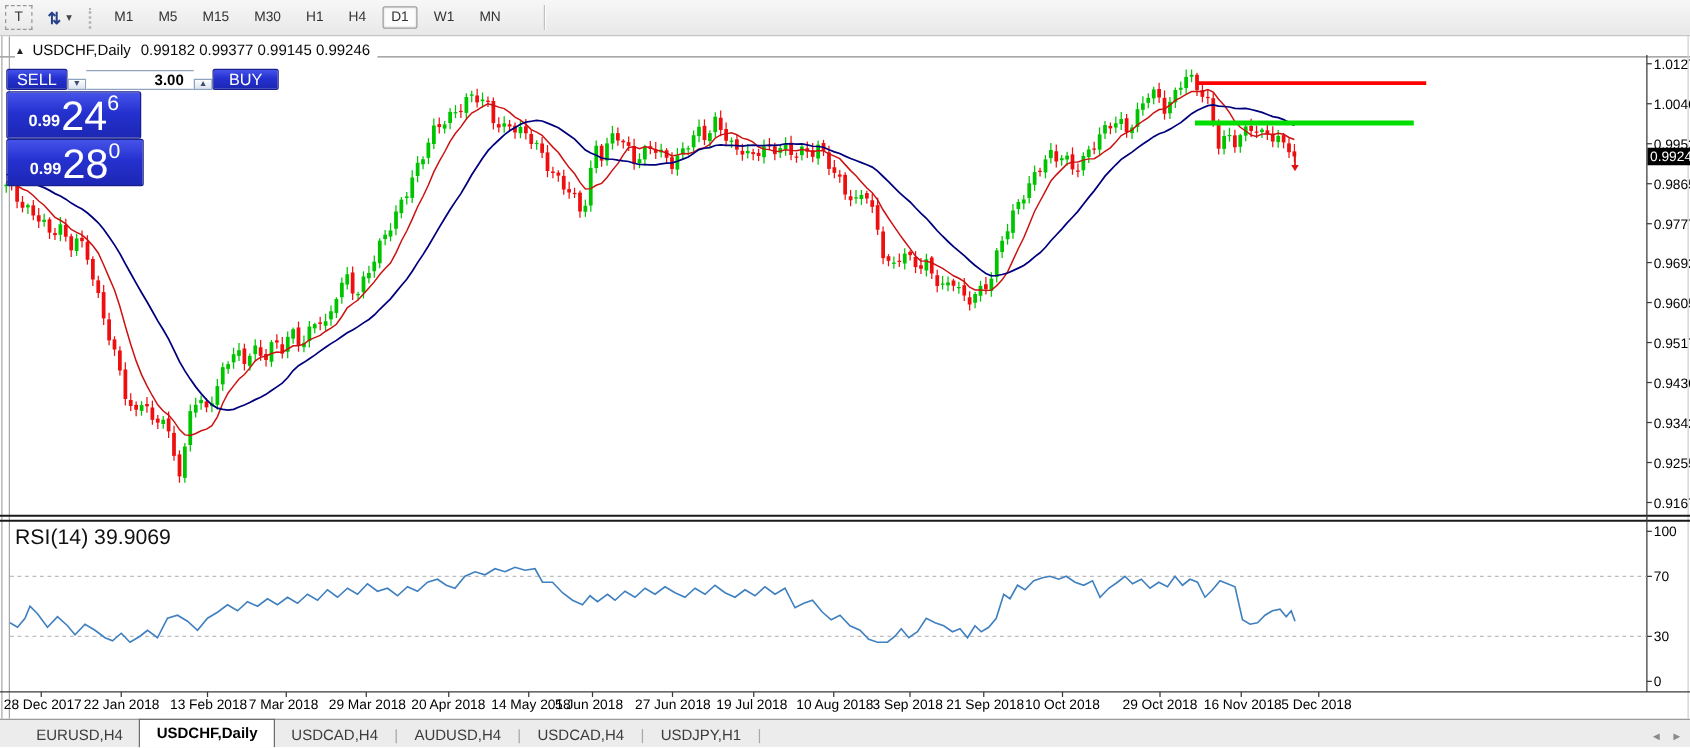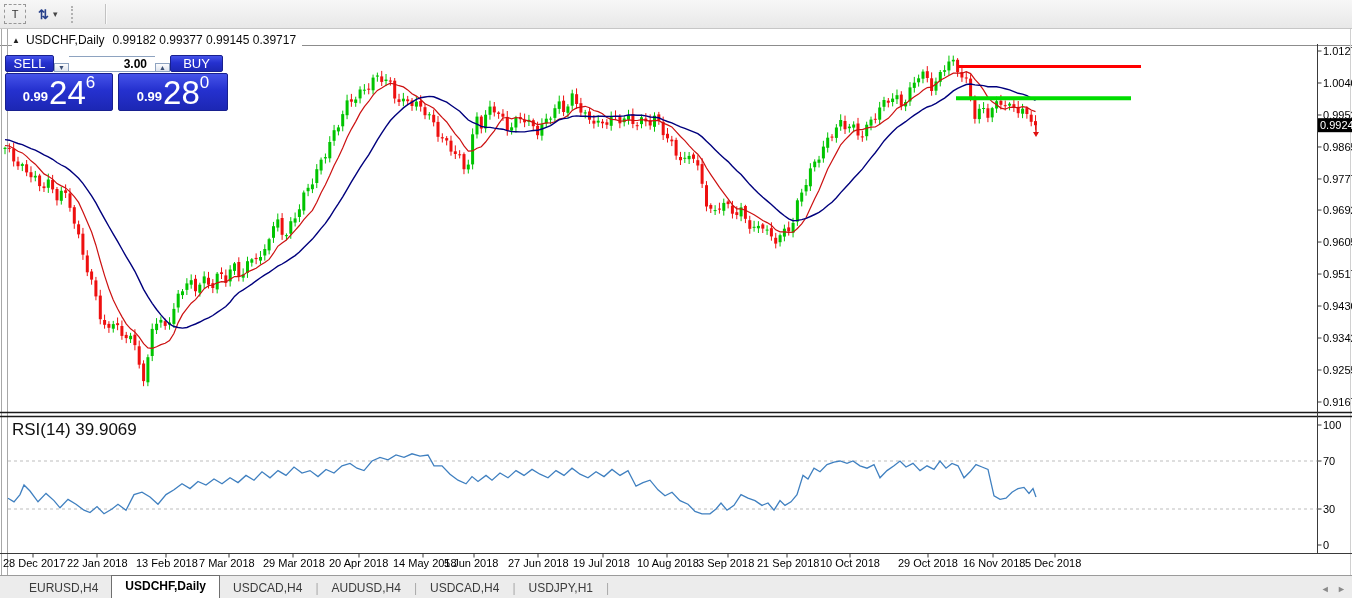--- a/index.html
+++ b/index.html
@@ -32,21 +32,21 @@
     border:1px solid #18208f;color:#fff;font-size:13px;display:flex;align-items:center;
     justify-content:center;border-radius:2px;box-sizing:border-box;cursor:pointer;}
   .sell-btn{width:49px;}
   .buy-btn{width:53px;}
   .vol-down,.vol-up{width:15px;background:linear-gradient(#fdfdfd,#dde3ee);
     border:1px solid #8ea3c0;color:#3c4f73;font-size:7px;display:flex;align-items:center;
     justify-content:center;box-sizing:border-box;cursor:pointer;}
   .vol-box{width:86px;background:#fff;border-top:1px solid #8ea3c0;border-bottom:1px solid #8ea3c0;
     box-sizing:border-box;font-size:12px;font-weight:bold;color:#000;display:flex;
     align-items:center;justify-content:flex-end;padding-right:8px;}
-  .tp-row2{display:flex;margin-top:1px;}
+  .tp-row2{display:flex;margin-top:1px;flex-direction:column;}
   .price-box{height:38px;display:flex;align-items:flex-end;justify-content:center;
     padding-bottom:2px;box-sizing:border-box;}
   .sell-price{width:108px;margin-right:5px;}
   .buy-price{width:110px;}
   .p-small{font-size:13px;font-weight:bold;margin:0 1px 4px 0;}
   .p-big{font-size:33px;line-height:30px;}
   .p-sup{font-size:17px;line-height:16px;align-self:flex-start;margin-top:1px;}
   
   .rsi-label{position:absolute;left:12px;top:420px;z-index:6;font-size:17px;color:#111;background:#fff;}
   
@@ -645,27 +645,38 @@
       </g>
     </svg>
 
   <div class="toolbar">
     <div class="tool-btn">T</div>
     <div class="cycle-wrap">
       <span class="cycle-glyph">⇅</span>
       <span class="caret">▾</span>
     </div>
     <div class="grip"></div>
+    <div id="tf-buttons" style="display:flex;align-items:center;">
+        <div class="tf-btn">M1</div>
+        <div class="tf-btn">M5</div>
+        <div class="tf-btn">M15</div>
+        <div class="tf-btn">M30</div>
+        <div class="tf-btn">H1</div>
+        <div class="tf-btn">H4</div>
+        <div class="tf-btn active">D1</div>
+        <div class="tf-btn">W1</div>
+        <div class="tf-btn">MN</div>
+      </div>
     <div class="vsep"></div>
   </div>
 
   <div class="chart-header">
     <span class="collapse">▲</span>
     <span class="hdr-sym">USDCHF,Daily</span>
-    <span>0.99182 0.99377 0.99145 0.39717</span>
+    <span>0.99182 0.99377 0.99145 0.99246</span>
   </div>
 
   <div class="trade-panel">
     <div class="tp-row1">
       <div class="btn-blue sell-btn">SELL</div>
       <div class="vol-down">▼</div>
       <div class="vol-box">3.00</div>
       <div class="vol-up">▲</div>
       <div class="btn-blue buy-btn">BUY</div>
     </div>

